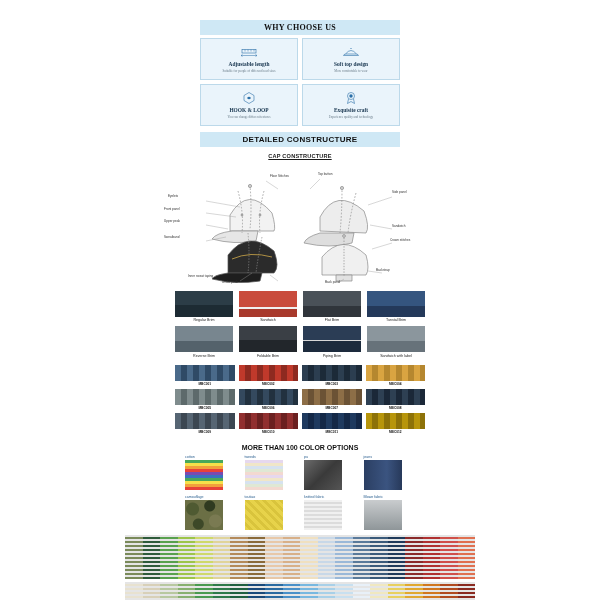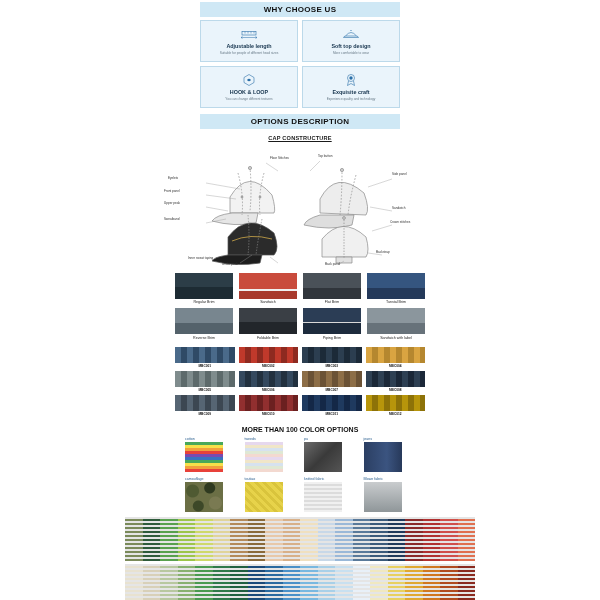--- a/index.html
+++ b/index.html
@@ -29,21 +29,22 @@
   .band-title.blue {
     background: #cfe8f5;
     width: 200px;
     margin: 0 auto;
   }
 
   
   .why-wrap {
     width: 200px;
     margin: 0 auto;
-    padding-top: 2px;
+    padding-top: 20px;
+    font-family: Liberation Serif, serif;
   }
   .why-grid {
     display: grid;
     grid-template-columns: 1fr 1fr;
     gap: 4px;
     margin-top: 3px;
   }
   .why-cell {
     background: #eaf4fb;
     border: 1px solid #bcd9ea;
@@ -233,21 +234,21 @@
           <path d="M13 17 l-2 9 l7 -4 l7 4 l-2 -9" fill="none" stroke="#2a6fa8" stroke-width="1.2"></path>
         </svg>
         <div class="why-h">Exquisite craft</div>
         <div class="why-p">Experience quality and technology</div>
       </div>
 
     </div>
   </div>
 
   <div class="detailed">
-    <div class="band-title blue">OPTIONS DESCRIPTION</div>
+    <div class="band-title blue">DETAILED CONSTRUCTURE</div>
     <div class="cap-title">CAP CONSTRUCTURE</div>
 
     <div class="cap-diagram">
       <svg width="260" height="120" viewBox="0 0 260 120">
 
         <g fill="none" stroke="#8a8a8a" stroke-width="0.7">
           <path d="M60 52 q18 -30 42 -2 q4 14 2 18 l-44 0 z" fill="#f2f2f2"></path>
           <path d="M62 68 q-16 2 -20 8 q22 6 44 2 l2 -10 z" fill="#e6e6e6"></path>
           <path d="M80 22 q2 24 0 44" stroke-dasharray="1.6 1.6"></path>
           <path d="M68 28 q6 22 4 42" stroke-dasharray="1.6 1.6"></path>

